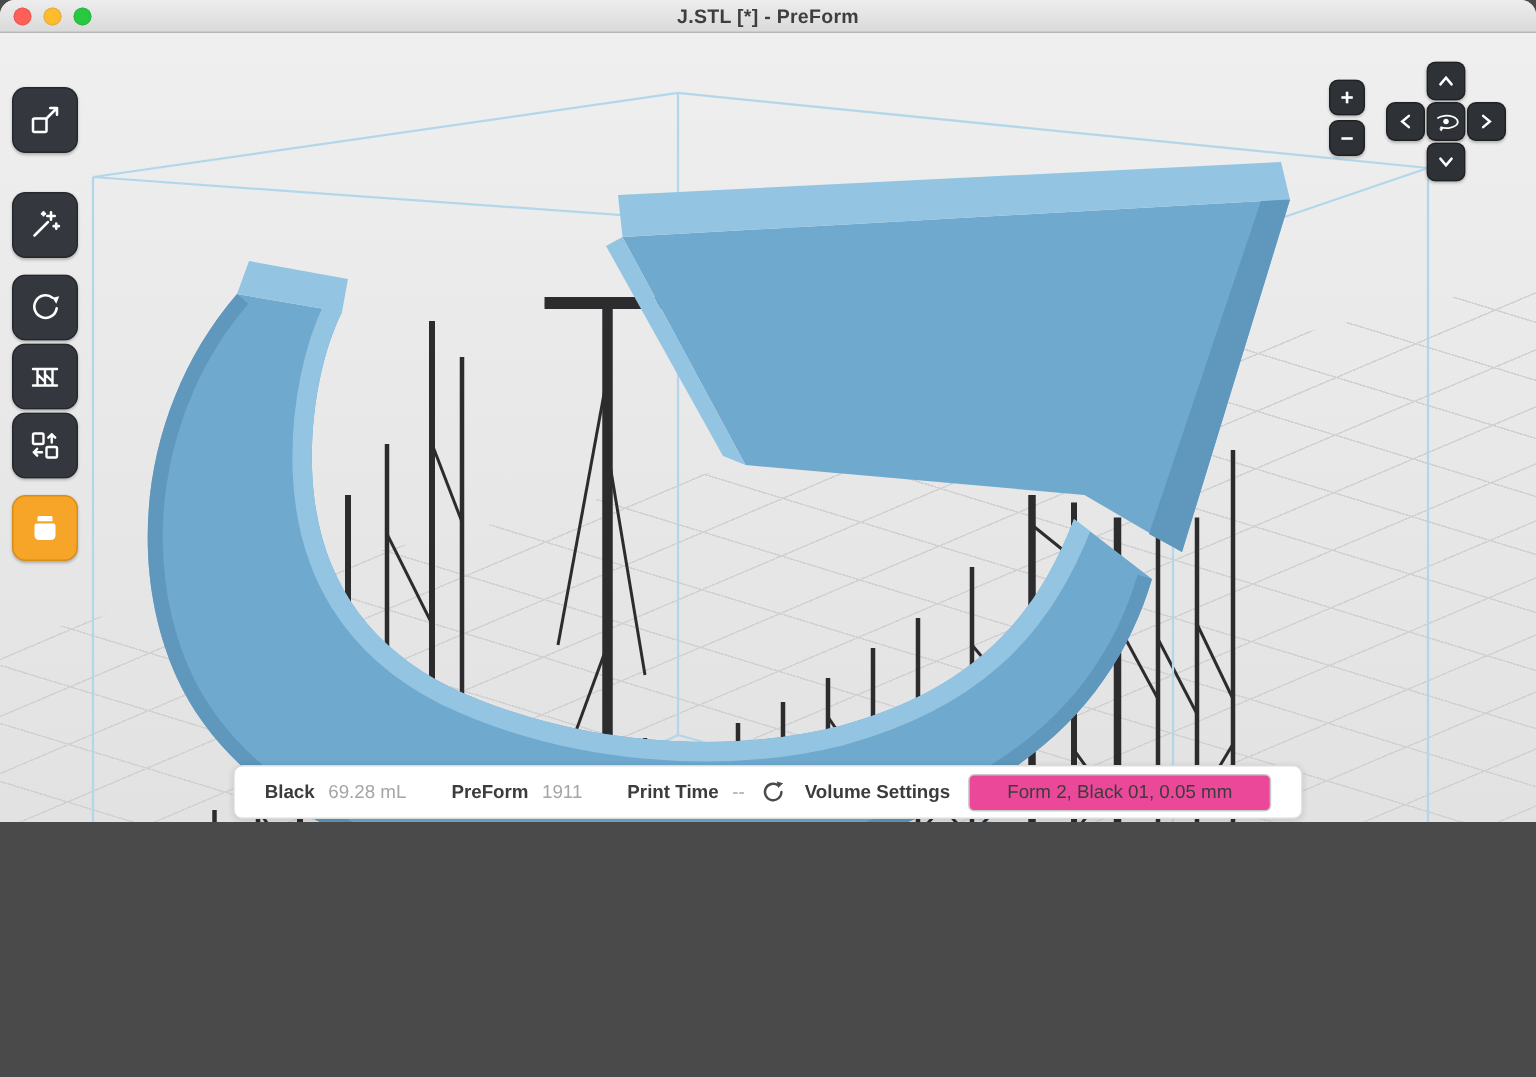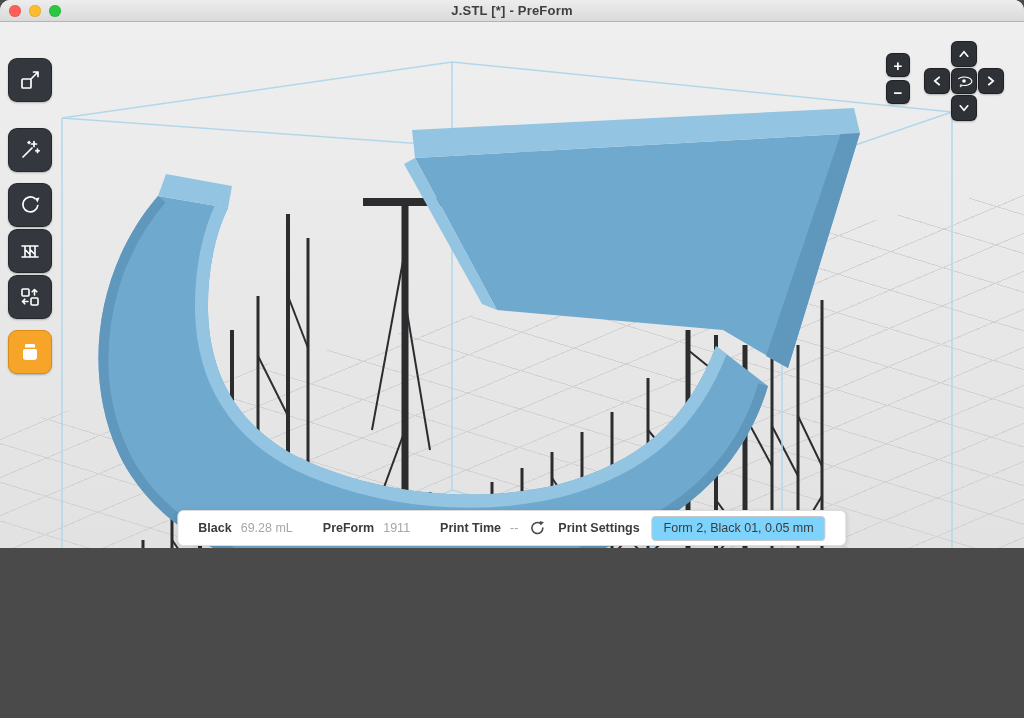--- a/index.html
+++ b/index.html
@@ -63,22 +63,22 @@
     box-shadow:0 1px 4px rgba(0,0,0,.12);
     display:flex; align-items:center; padding:0 20px; white-space:nowrap;
   }
   .sp-label{ font-size:12.5px; font-weight:700; color:#3c3c3c; }
   .sp-value{ font-size:12.5px; color:#a6a6a6; margin-left:9px; }
   .sp-gap{ width:30px; }
   .sp-gap-s{ width:12px; }
   .refresh-btn{ width:18px; height:18px; display:flex; align-items:center; justify-content:center; cursor:pointer; margin-left:10px; }
   .settings-field{
     margin-left:12px; height:25px; border:1px solid #c9c9c9; border-radius:4px;
-    padding:0 11px; display:flex; align-items:center; font-size:12.5px; color:#3c3c3c;
-    background:#7dd3fc; cursor:pointer; min-width:170px;
+    padding:0 25px; display:flex; align-items:center; font-size:12.5px; color:#3c3c3c;
+    background:#ec4899; cursor:pointer; min-width:170px;
   }
 </style>
 </head>
 <body>
 
 <div class="window">
 
   <div class="titlebar">
     <div class="traffic">
       <div class="light red"></div>
@@ -290,17 +290,17 @@
       <span class="sp-gap"></span>
       <span class="sp-label">Print Time</span>
       <span class="sp-value">--</span>
       <span class="refresh-btn">
         <svg width="16" height="16" viewBox="0 0 16 16">
           <path d="M13.5,8 a5.5,5.5 0 1 1 -2.2,-4.4" fill="none" stroke="#4a4a4a" stroke-width="1.6" stroke-linecap="round"></path>
           <polygon points="10.4,1 14.6,2.2 11.3,5.4" fill="#4a4a4a"></polygon>
         </svg>
       </span>
       <span class="sp-gap-s"></span>
-      <span class="sp-label">Print Settings</span>
+      <span class="sp-label">Volume Settings</span>
       <span class="settings-field">Form 2, Black 01, 0.05 mm</span>
     </div>
   </div>
 </div>
 
 </body></html>

